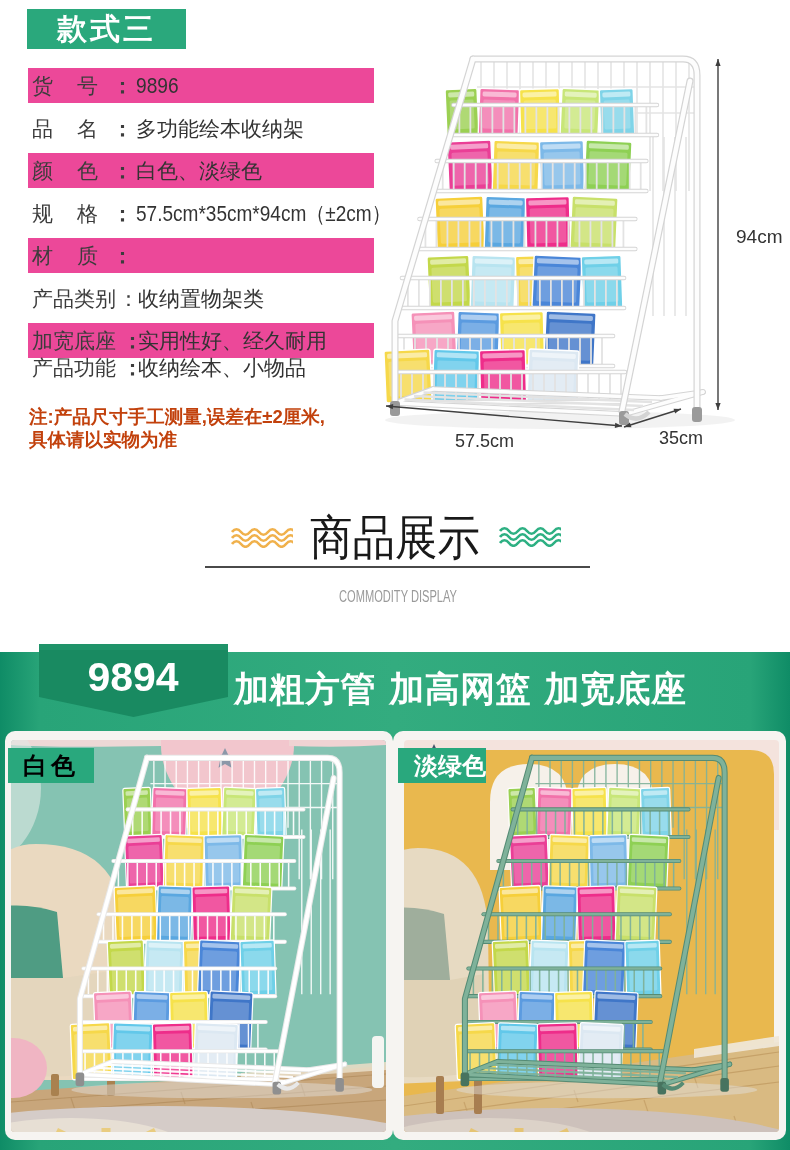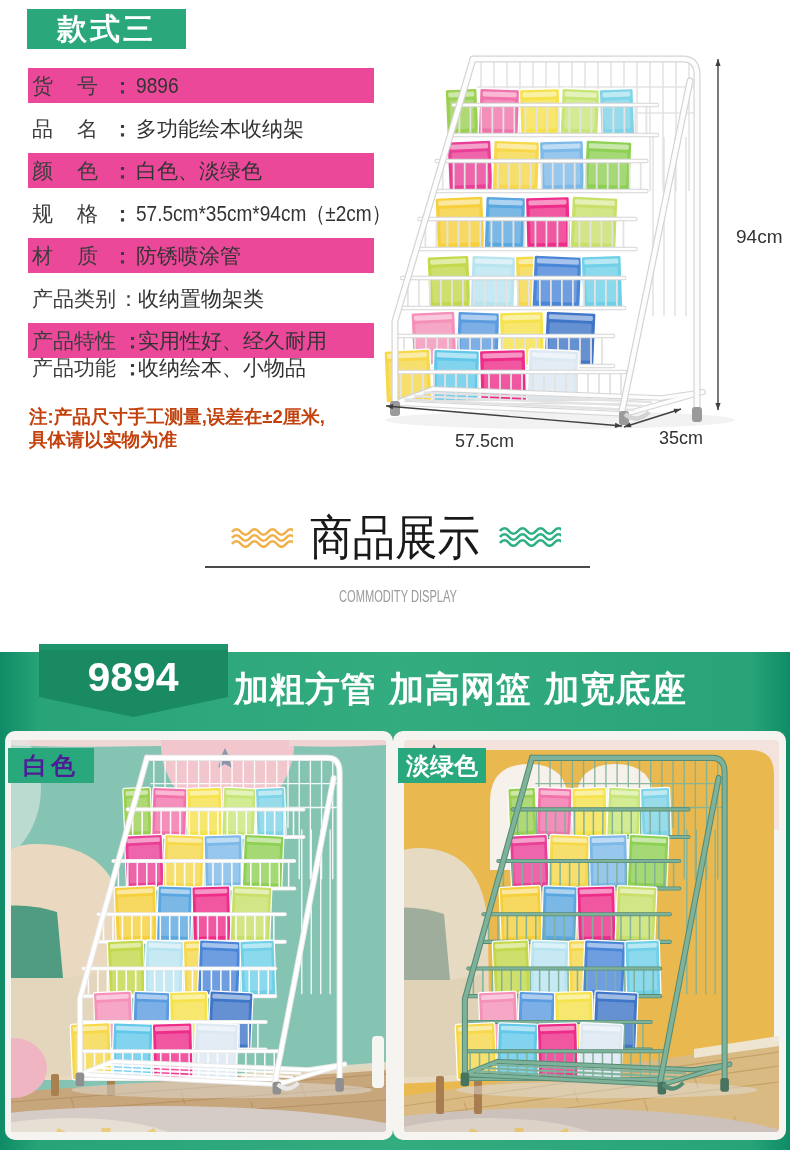--- a/index.html
+++ b/index.html
@@ -38,31 +38,30 @@
 
 <div class="row" style="top:196px">
       <span class="lab lab2">规格</span>
       <span class="col">：</span>
       <span class="val" style="font-size:22px;display:inline-block;transform:scaleX(0.865);transform-origin:0 50%">57.5cm*35cm*94cm（±2cm）</span>
     </div>
 
 <div class="row gray" style="top:238px">
       <span class="lab lab2">材质</span>
       <span class="col">：</span>
-      <span class="val">防锈喷涂管</span>
     </div>
 
 <div class="row" style="top:281px">
       <span class="lab">产品类别</span>
       <span class="col" style="left:90px;font-weight:normal">：</span>
       <span class="val" style="left:110px">收纳置物架类</span>
     </div>
 
 <div class="row gray" style="top:323px">
-      <span class="lab">产品特性</span>
+      <span class="lab">加宽底座</span>
       <span class="col" style="left:94px">：</span>
       <span class="val" style="left:110px">实用性好、经久耐用</span>
     </div>
 
 <div class="row" style="top:350px">
       <span class="lab">产品功能</span>
       <span class="col" style="left:94px">：</span>
       <span class="val" style="left:110px">收纳绘本、小物品</span>
     </div>
 
@@ -967,21 +966,21 @@
               <rect x="5" y="350" width="10" height="15" rx="3"></rect>
               <rect x="234" y="360" width="10" height="14" rx="3"></rect>
               <rect x="307" y="356" width="10" height="15" rx="3"></rect>
             </g>
             <path d="M240 363 Q252 373 264 361" fill="none" stroke="#e8e8e8" stroke-width="4.5"></path>
           </g>
         </g>
       </svg>
 </div>
 
-<div class="abs" style="left:8px;top:748px;width:86px;height:35px;background:#29a87d;color:#4c1d95;font-size:24px;font-weight:bold;text-align:center;line-height:35px;letter-spacing:4px">白色</div>
+<div class="abs" style="left:8px;top:748px;width:86px;height:35px;background:#29a87d;color:#000000;font-size:24px;font-weight:bold;text-align:center;line-height:35px;letter-spacing:4px">白色</div>
 
 <div class="abs" style="left:404px;top:740px;width:375px;height:392px;overflow:hidden;border-radius:4px" id="photoR">
 <svg width="375" height="392" viewBox="0 0 375 392">
         <rect x="0" y="0" width="375" height="90" fill="#f4e3dd"></rect>
         <path d="M-12 392 L-12 34 Q-12 10 12 10 L346 10 Q370 10 370 34 L370 392 Z" fill="#e9b84e"></path>
         <path d="M30 4 l3 6.4 6.8 0.8 -5 4.7 1.4 6.8 -6.2-3.5 -6.2 3.5 1.4-6.8 -5-4.7 6.8-0.8 Z" fill="#46586b"></path>
         <path d="M86 130 L86 62 Q86 24 125 24 Q164 24 164 62 L164 130 Z" fill="#f6f1ea"></path>
         <path d="M172 130 L172 62 Q172 24 211 24 Q250 24 250 62 L250 130 Z" fill="#f6f1ea"></path>
         <g>
           <polygon points="0,356 375,302 375,392 0,392" fill="#d9ba82"></polygon>
@@ -1412,15 +1411,15 @@
               <rect x="5" y="350" width="10" height="15" rx="3"></rect>
               <rect x="234" y="360" width="10" height="14" rx="3"></rect>
               <rect x="307" y="356" width="10" height="15" rx="3"></rect>
             </g>
             <path d="M240 363 Q252 373 264 361" fill="none" stroke="#558b74" stroke-width="4.5"></path>
           </g>
         </g>
       </svg>
 </div>
 
-<div class="abs" style="left:398px;top:748px;width:88px;height:35px;background:#29a87d;color:#fff;font-size:24px;font-weight:bold;text-align:center;line-height:35px">淡绿色</div>
+<div class="abs" style="left:398px;top:748px;width:88px;height:35px;background:#29a87d;color:#fff;font-size:24px;font-weight:bold;text-align:right;line-height:35px">淡绿色</div>
 
 </div>
 
 </body></html>

